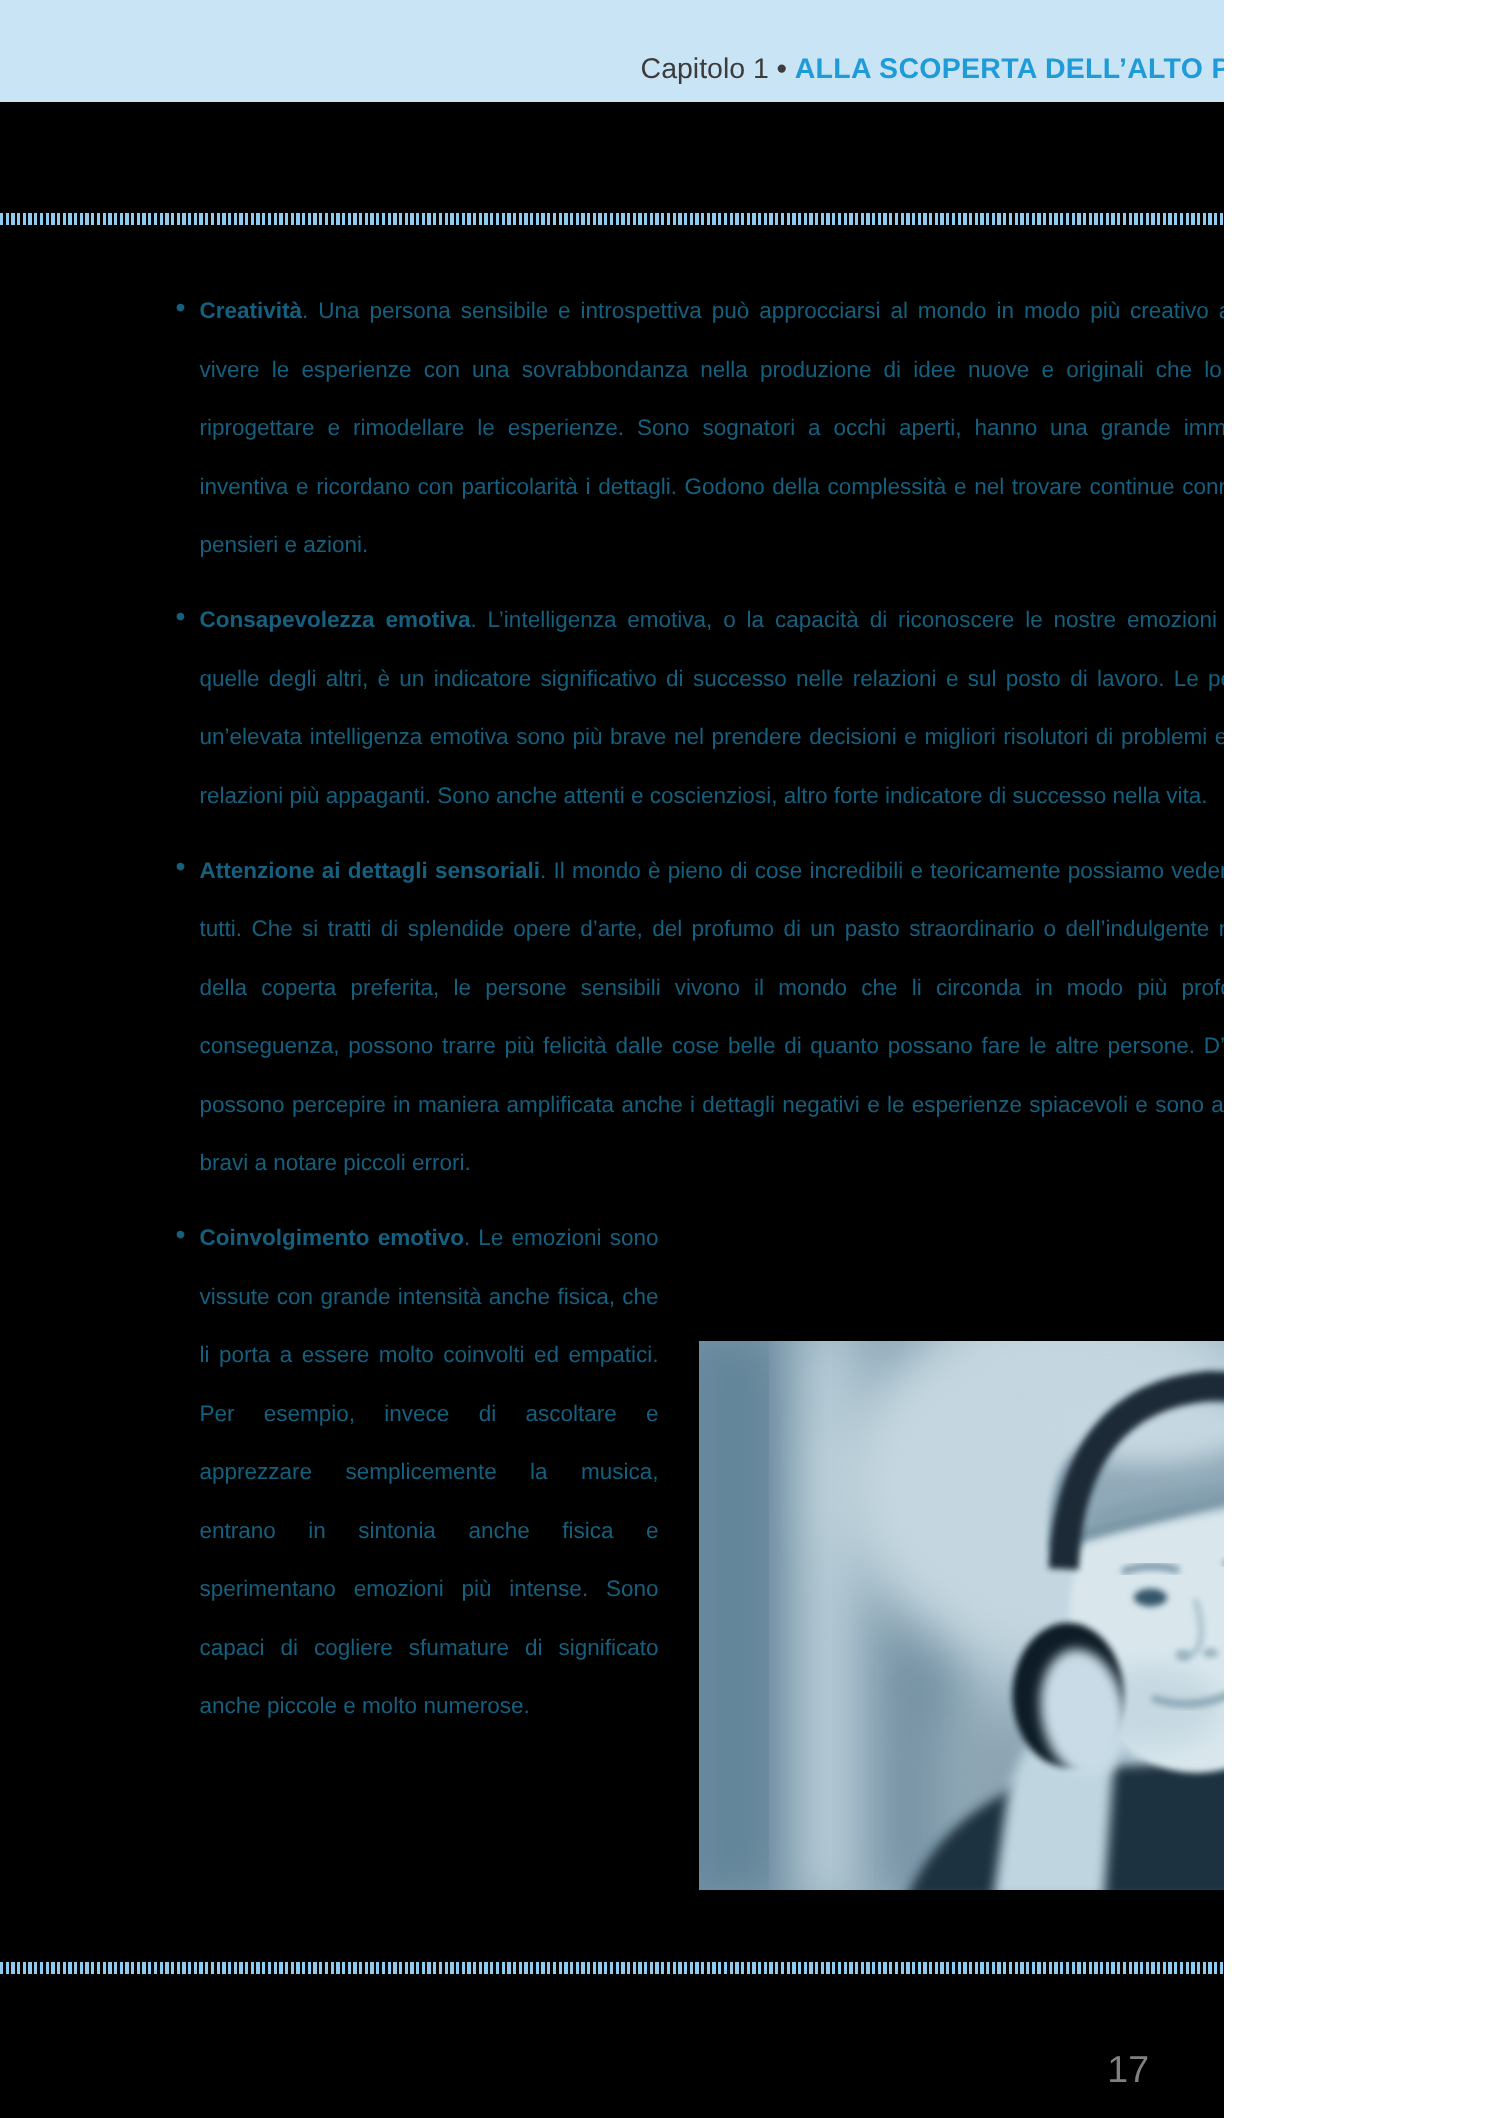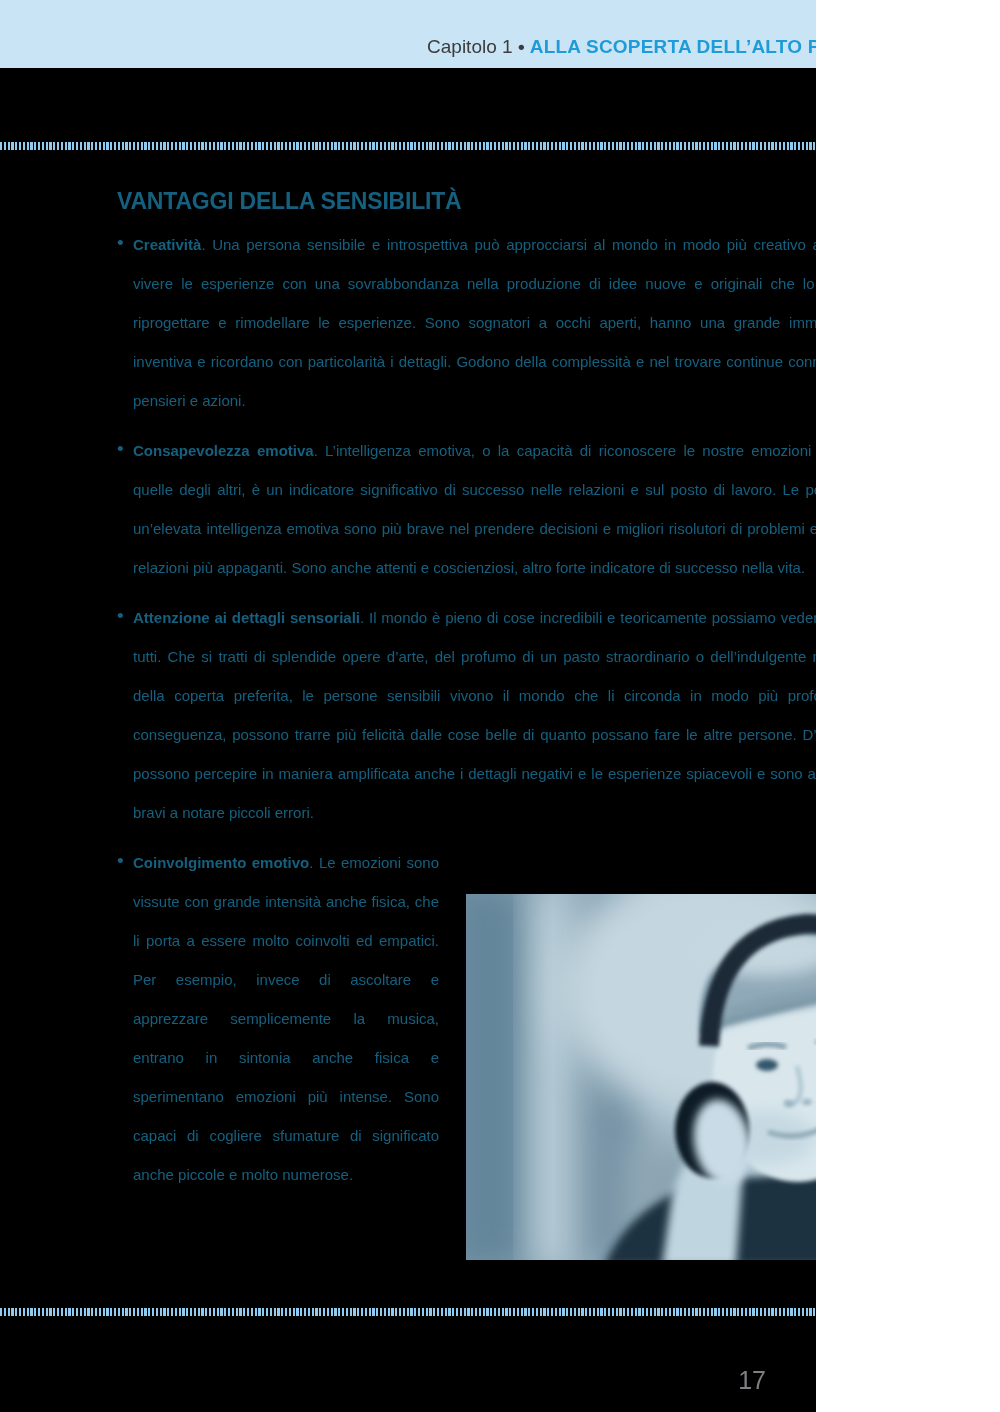--- a/index.html
+++ b/index.html
@@ -92,21 +92,20 @@
     <circle cx="58" cy="53" r="53" fill="#ffffff"></circle>
     <path d="M28 84 C 26 97 19 109 10 119 C 28 112 46 102 55 94 Z" fill="#ffffff" stroke="var(--icon_blue)" stroke-width="3" stroke-linejoin="round"></path>
     <circle cx="58" cy="52" r="45" fill="#ffffff" stroke="var(--icon_blue)" stroke-width="3"></circle>
     <path d="M34 86 C 32 95 27 103 20 110 C 34 104 47 97 54 91 Z" fill="var(--icon_blue)"></path>
     <circle cx="58" cy="52" r="38" fill="var(--icon_blue)"></circle>
     <circle cx="58" cy="32" r="8.5" fill="#ffffff"></circle>
     <path d="M46 45 L66 45 L66 74 L72 74 L72 80 L45 80 L45 74 L51 74 L51 51 L46 51 Z" fill="#ffffff"></path>
   </svg>
 
   <div class="content">
-    <h2 class="section-heading">VANTAGGI DELLA SENSIBILITÀ</h2>
 
     <ul class="bullets">
       <li>
         <span class="marker">•</span>
         <p class="btext"><b>Creatività</b><span>. </span><span>Una persona sensibile e introspettiva può approcciarsi al mondo in modo più creativo arrivando a vivere le esperienze con una sovrabbondanza nella produzione di idee nuove e originali che lo portano a riprogettare e rimodellare le esperienze. Sono sognatori a occhi aperti, hanno una grande immaginazione inventiva e ricordano con particolarità i dettagli. Godono della complessità e nel trovare continue connessioni tra pensieri e azioni.</span></p>
       </li>
       <li>
         <span class="marker">•</span>
         <p class="btext"><b>Consapevolezza emotiva</b><span>. </span><span>L’intelligenza emotiva, o la capacità di riconoscere le nostre emozioni così come quelle degli altri, è un indicatore significativo di successo nelle relazioni e sul posto di lavoro. Le persone con un’elevata intelligenza emotiva sono più brave nel prendere decisioni e migliori risolutori di problemi e godono di relazioni più appaganti. Sono anche attenti e coscienziosi, altro forte indicatore di successo nella vita.</span></p>
       </li>

